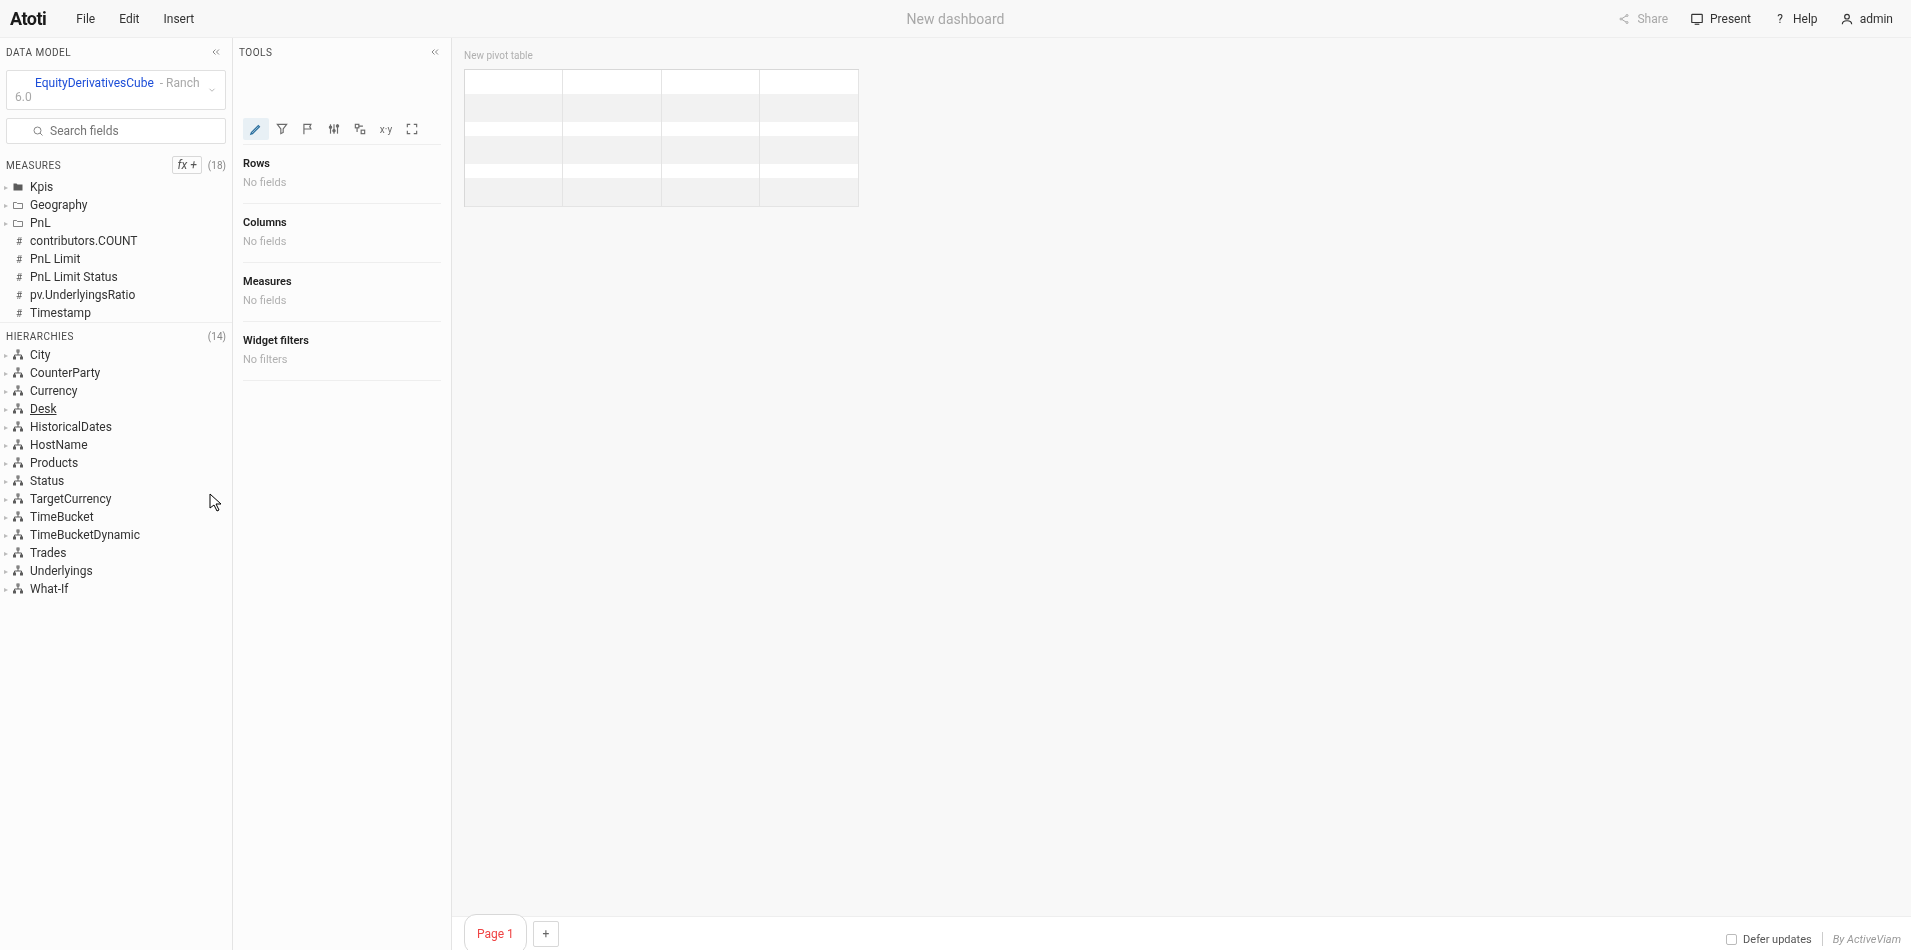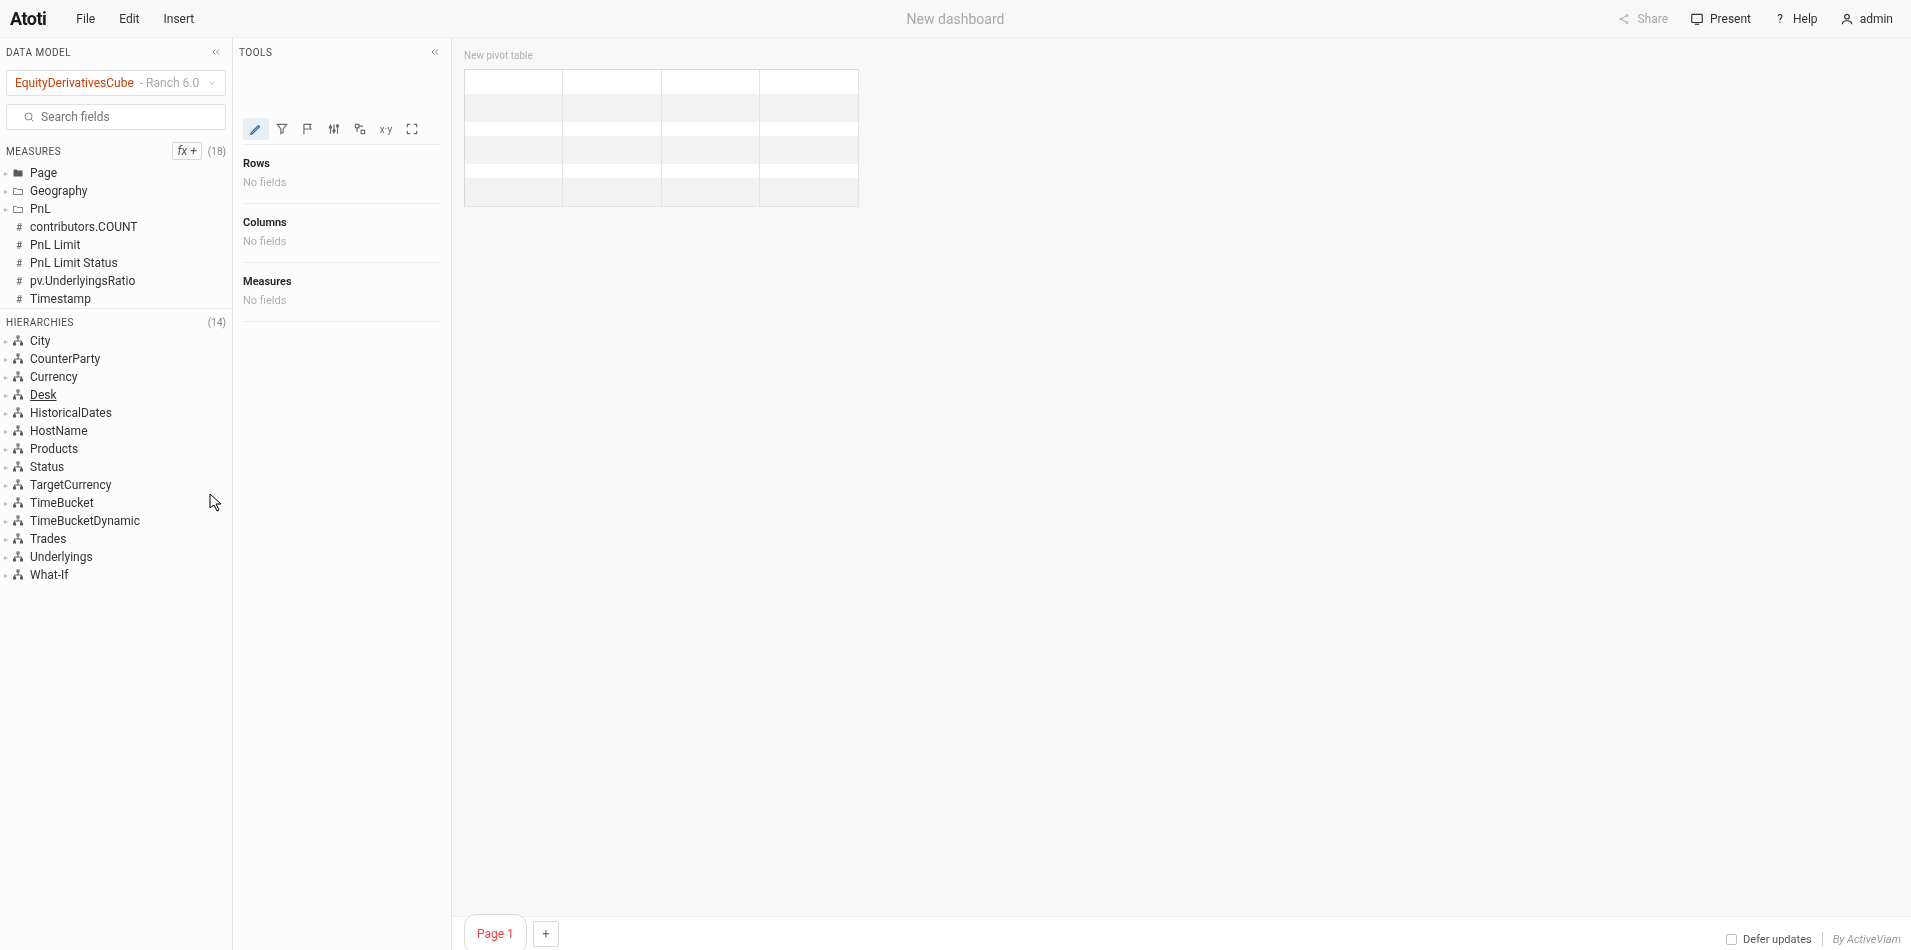--- a/index.html
+++ b/index.html
@@ -22,25 +22,25 @@
 
 .panel { background: #fff; border-right: 1px solid #e4e4e4; display: flex; flex-direction: column; }
 .panel.data-model { width: 233px; background: #fcfcfc; }
 .panel.tools { width: 219px; background: #fcfcfc; gap: 46px; }
 
 .panel-head { display: flex; align-items: center; justify-content: space-between; padding: 6px 8px 6px 6px; height: 28px; }
 .panel-head-title { font-size: 10px; letter-spacing: 0.5px; color: #4a4a4a; }
 .collapse-btn { width: 16px; height: 16px; display: flex; align-items: center; justify-content: center; color: #888; cursor: pointer; }
 
 .cube-select { margin: 4px 6px; border: 1px solid #e0e0e0; border-radius: 2px; padding: 5px 8px; display: flex; align-items: center; justify-content: space-between; background: #fff; cursor: pointer; font-size: 12px; }
-.cube-name { color: #c2410c; }
+.cube-name { color: #1d4ed8; margin-left: 20px; }
 .cube-sub { color: #a8a8a8; margin-left: 3px; }
 .chev { color: #aaa; }
 
-.search { margin: 4px 6px; border: 1px solid #e0e0e0; border-radius: 2px; padding: 5px 16px; display: flex; align-items: center; gap: 6px; background: #fff; }
+.search { margin: 4px 6px; border: 1px solid #e0e0e0; border-radius: 2px; padding: 5px 25px; display: flex; align-items: center; gap: 6px; background: #fff; }
 .search input { border: none; outline: none; font-size: 12px; flex: 1; background: transparent; }
 .search-ico { color: #888; }
 
 .section-head { display: flex; align-items: center; justify-content: space-between; padding: 8px 6px 4px 6px; }
 .section-title { font-size: 10px; letter-spacing: 0.5px; color: #4a4a4a; }
 .section-meta { display: flex; align-items: center; gap: 6px; }
 .fx-btn { border: 1px solid #d8d8d8; border-radius: 2px; padding: 1px 4px; font-size: 12px; font-style: italic; color: #555; display: flex; align-items: center; gap: 3px; cursor: pointer; }
 .count { font-size: 10px; color: #888; }
 
 .tree { overflow-y: auto; }
@@ -189,21 +189,21 @@
         </span>
       </div>
       <div class="tree" id="measures-tree">
           <div class="tree-item">
             <span class="tree-caret">▸</span>
             <span class="tree-ico">
               <svg width="12" height="12" viewBox="0 0 24 24" fill="currentColor">
                 <path d="M3 5h6l2 2h10v12H3z"></path>
               </svg>
             </span>
-            <span class="tree-lbl">Page</span>
+            <span class="tree-lbl">Kpis</span>
           </div>
           <div class="tree-item">
             <span class="tree-caret">▸</span>
             <span class="tree-ico">
               <svg width="12" height="12" viewBox="0 0 24 24" fill="none" stroke="currentColor" stroke-width="1.5">
                 <path d="M3 7h6l2 2h10v10H3z"></path>
               </svg>
             </span>
             <span class="tree-lbl">Geography</span>
           </div>
@@ -493,20 +493,24 @@
             <div class="tool-sec-empty">No fields</div>
           </div>
           <div class="tool-section">
             <div class="tool-sec-title">Columns</div>
             <div class="tool-sec-empty">No fields</div>
           </div>
           <div class="tool-section">
             <div class="tool-sec-title">Measures</div>
             <div class="tool-sec-empty">No fields</div>
           </div>
+          <div class="tool-section">
+            <div class="tool-sec-title">Widget filters</div>
+            <div class="tool-sec-empty">No filters</div>
+          </div>
         </div>
     </div>
   </div>
 
   <div class="canvas">
     <div class="widget-area">
       <div class="widget-title">New pivot table</div>
       <div class="pivot-skeleton">
         <div class="row hdr">
             <div class="first-col cell"></div>

